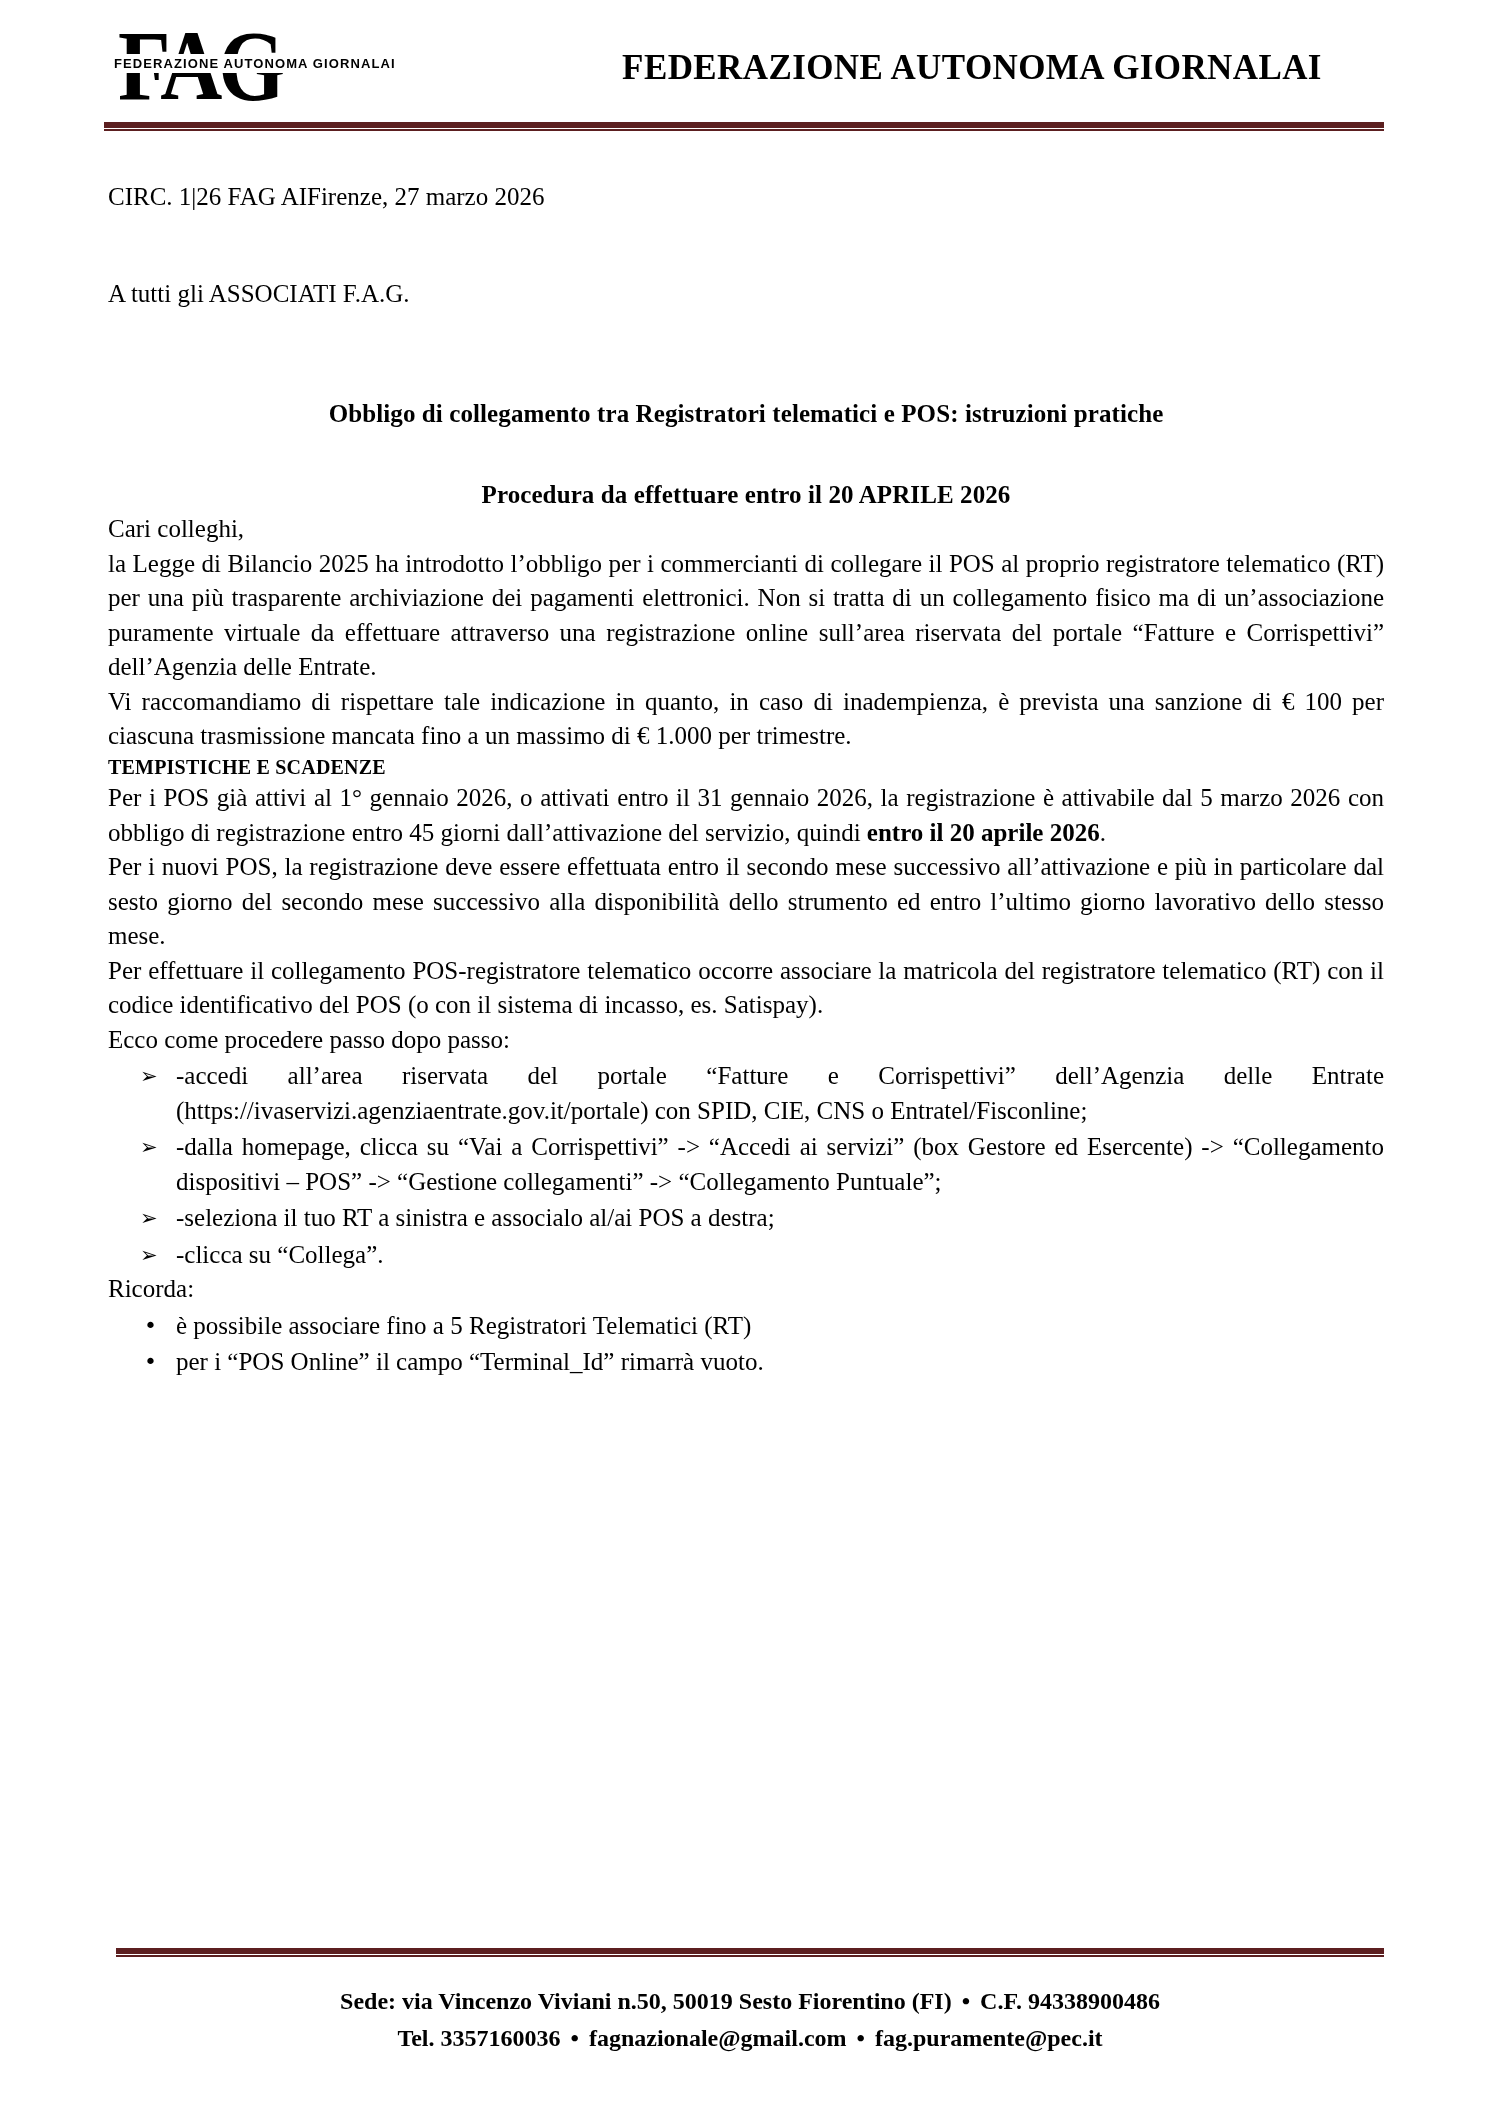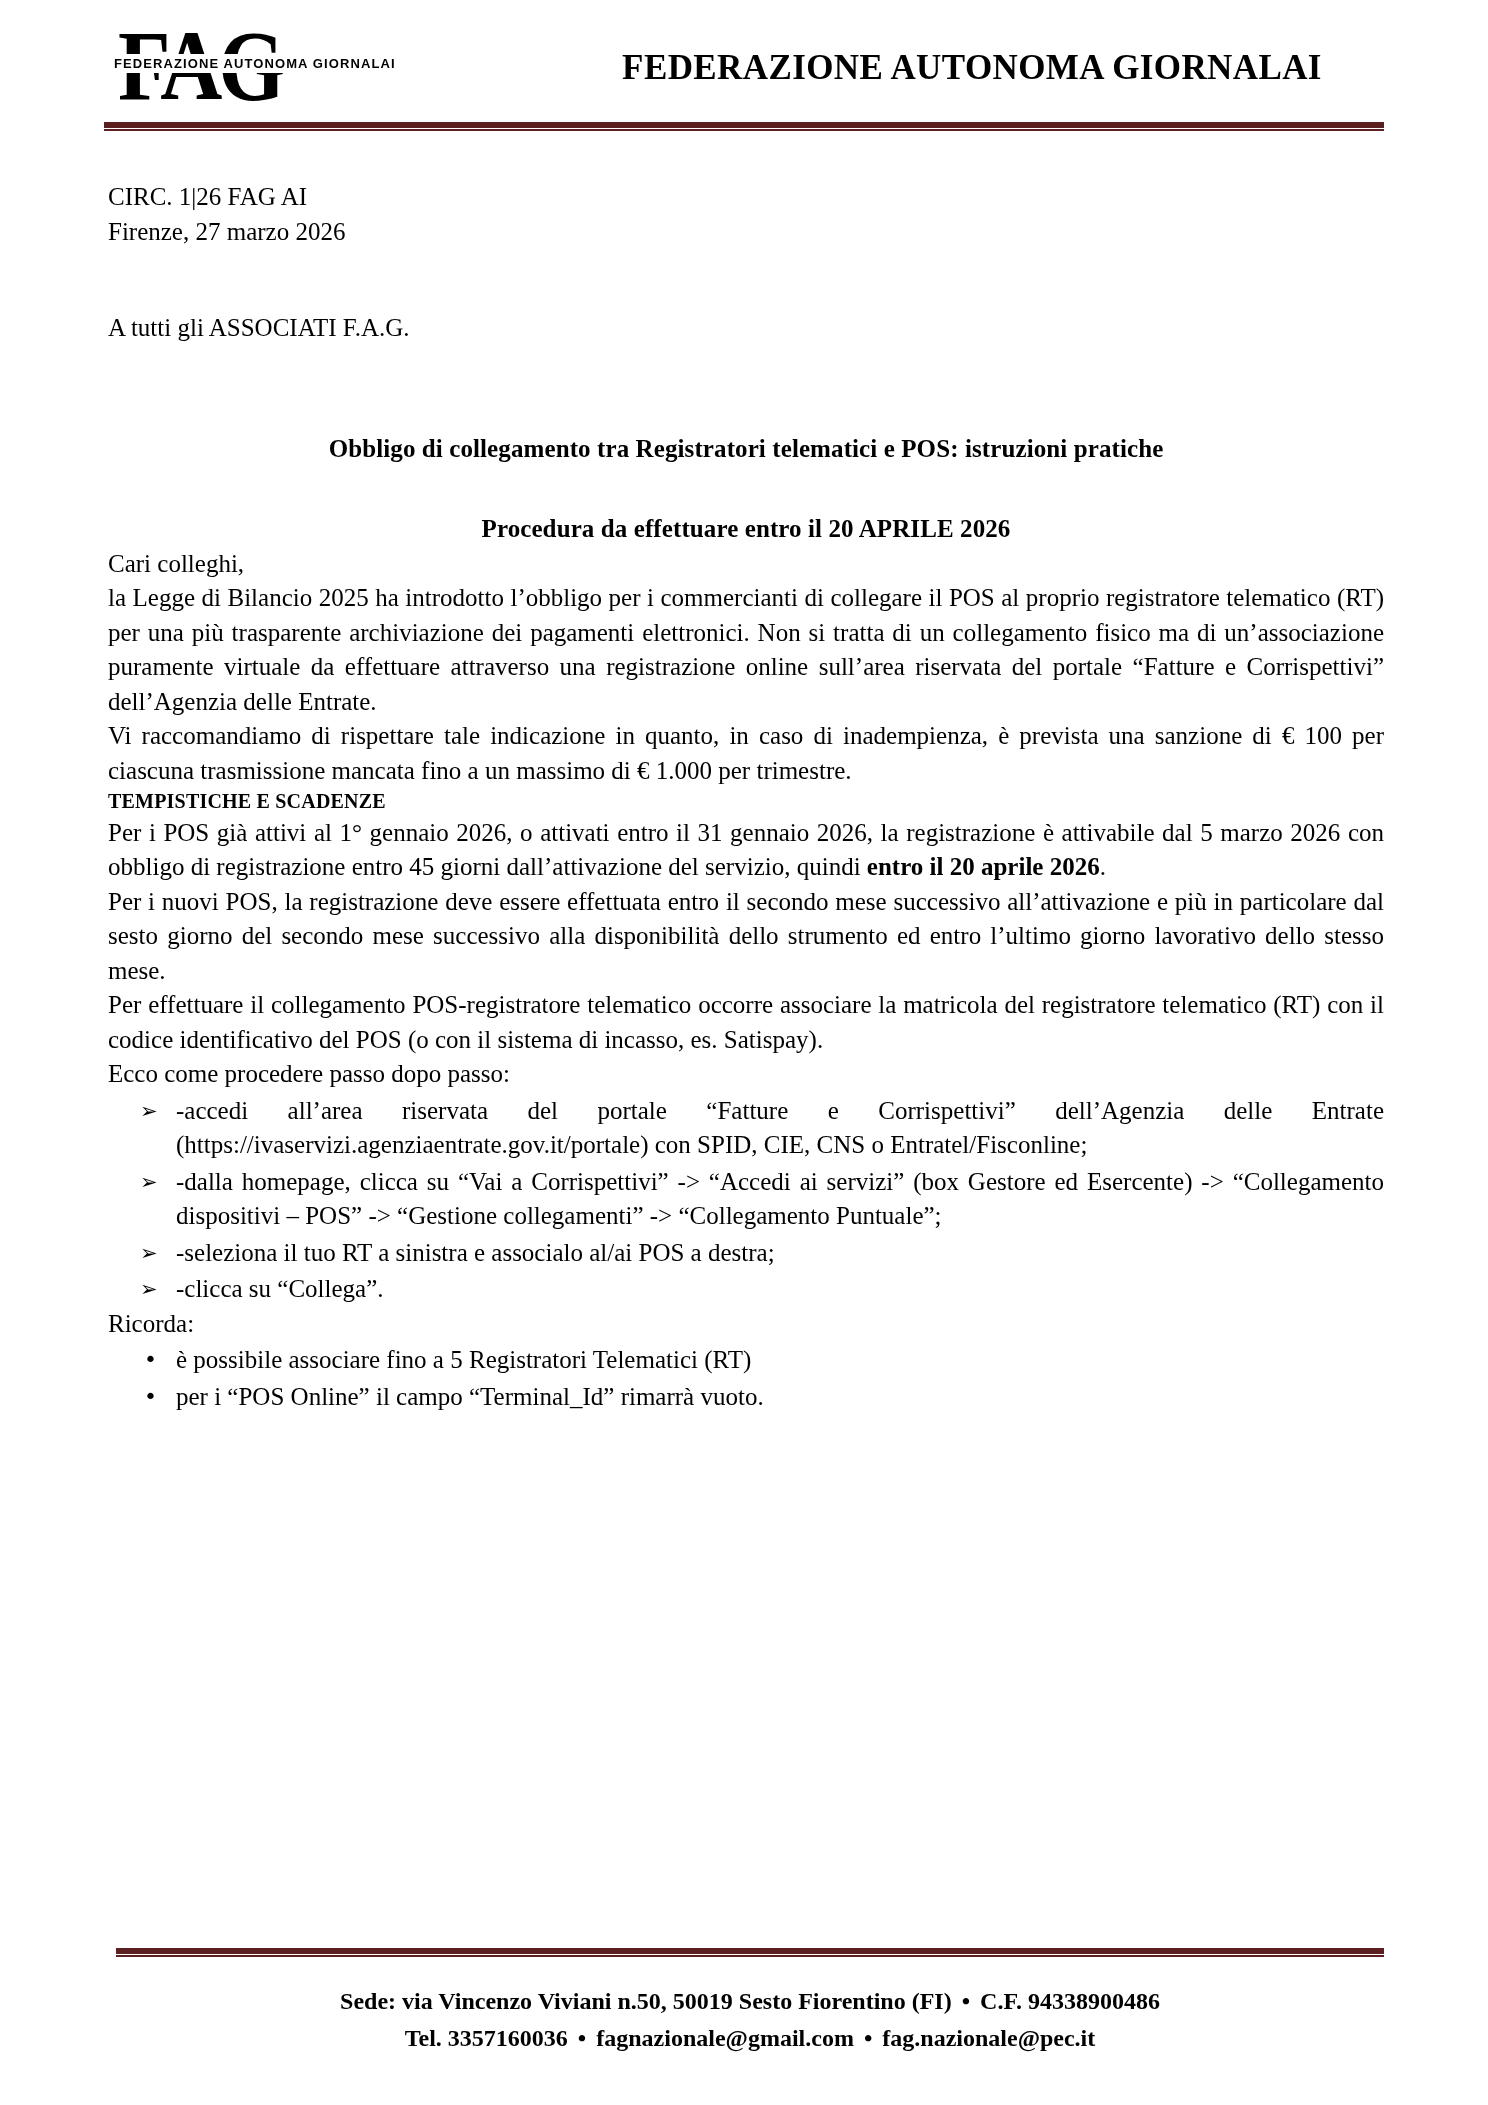--- a/index.html
+++ b/index.html
@@ -99,21 +99,20 @@
     top: 168px;
     font-size: 25px;
     line-height: 1.38;
   }
 
   .row-meta {
     display: flex;
     justify-content: flex-start;
     align-items: baseline;
     margin-top: 12px;
-    flex-direction: column;
   }
   .meta-left, .meta-right { white-space: nowrap; }
 
   .addressee { margin-top: 62px; }
 
   .title-block { margin-top: 86px; text-align: center; }
   .title-line {
     font-weight: 700;
     font-size: 25px;
     letter-spacing: 0.1px;
@@ -249,17 +248,17 @@
 
   <div class="footer">
     <div class="rule-bottom">
       <div class="rule-thick"></div>
       <div class="rule-thin"></div>
     </div>
     <div class="footer-line">
       <span>Sede: via Vincenzo Viviani n.50, 50019 Sesto Fiorentino (FI)</span><span class="sep">•</span><span>C.F. 94338900486</span>
     </div>
     <div class="footer-line">
-      <span>Tel. 3357160036</span><span class="sep">•</span><span>fagnazionale@gmail.com</span><span class="sep">•</span><span>fag.nazionale@pec.it</span>
+      <span>Tel. 3357160036</span><span class="sep">•</span><span>fagnazionale@gmail.com</span><span class="sep">•</span><span>fag.puramente@pec.it</span>
     </div>
   </div>
 
 </div>
 
 </body></html>

